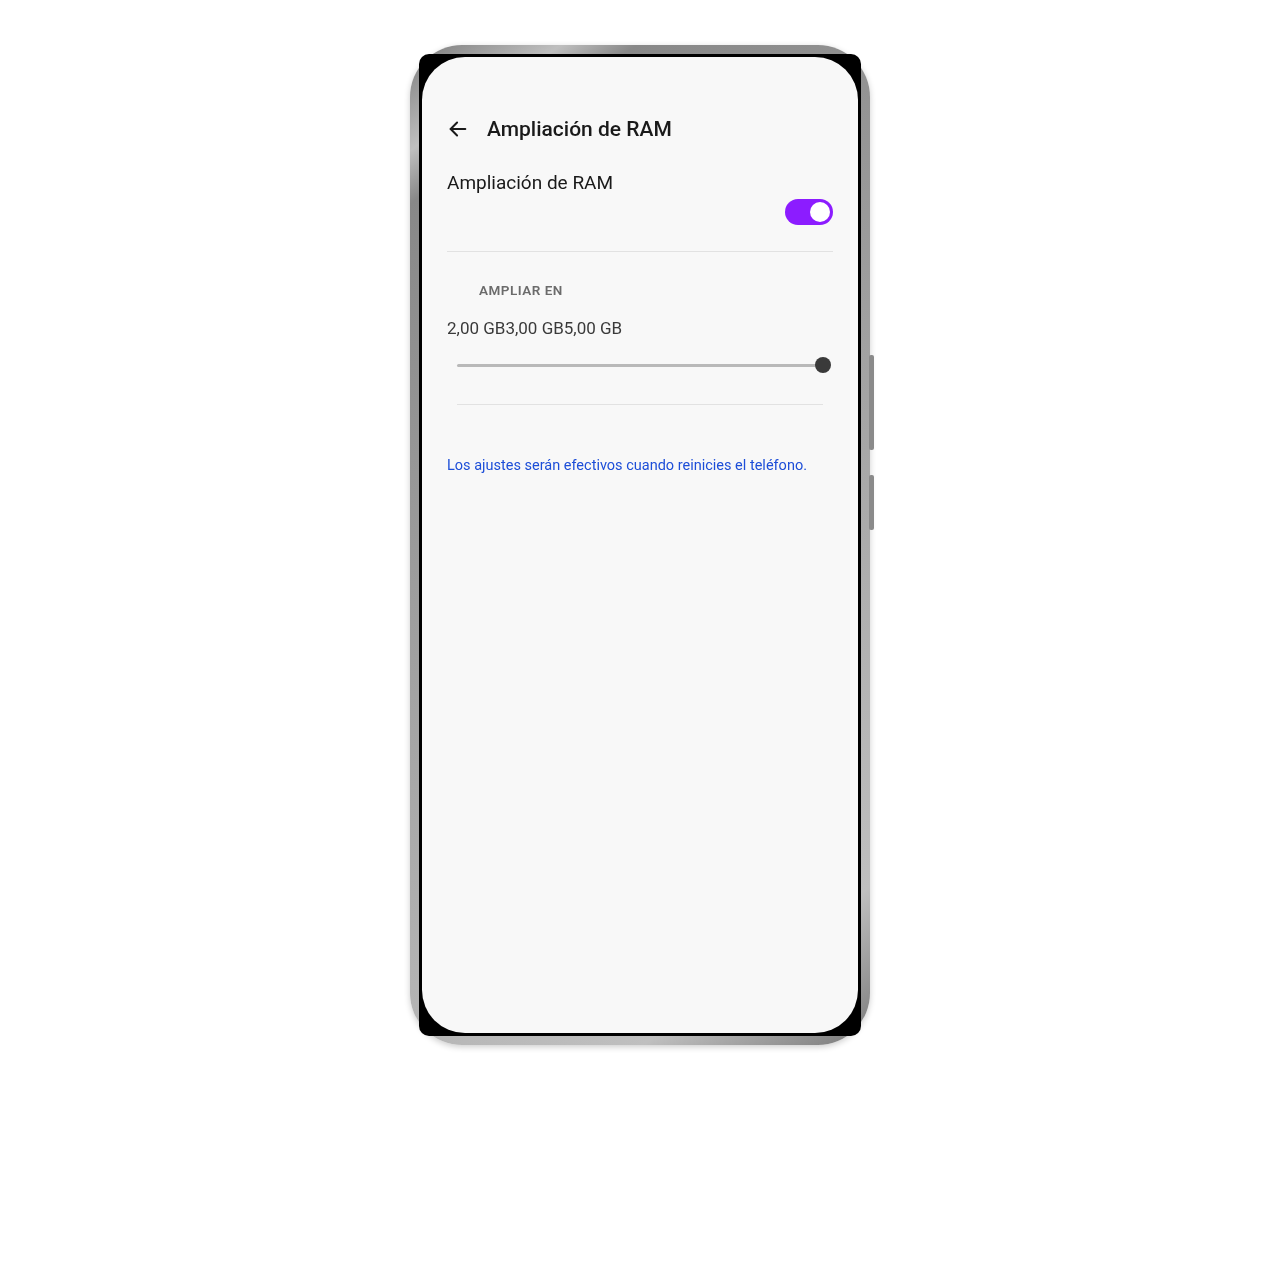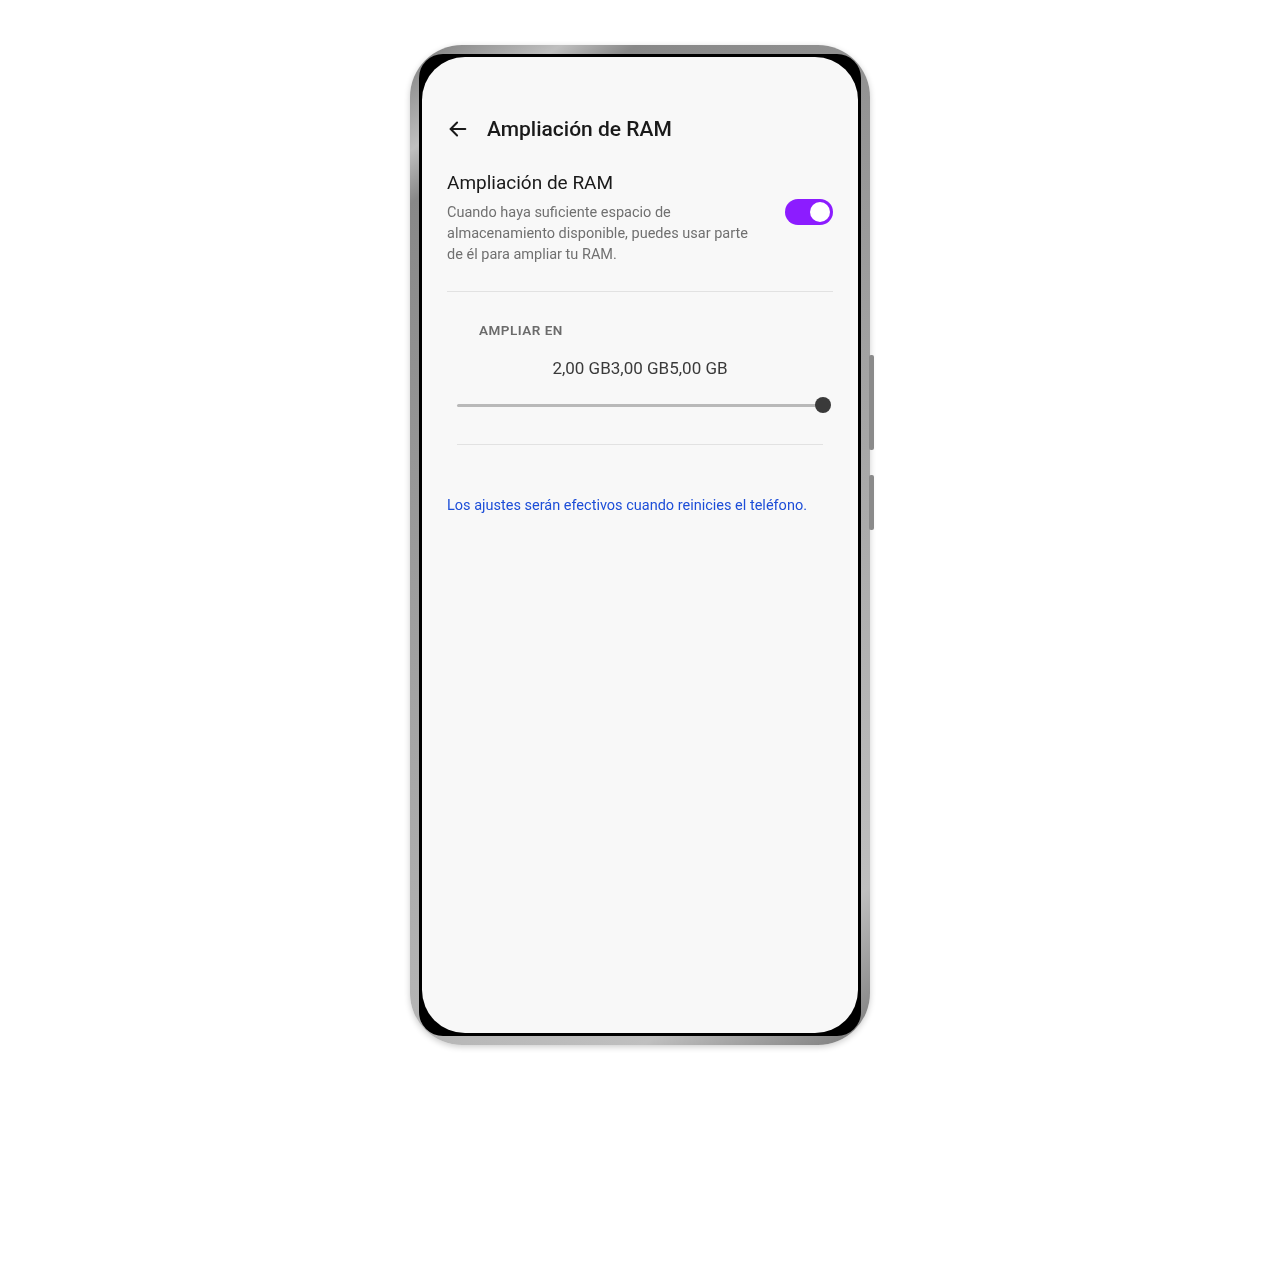--- a/index.html
+++ b/index.html
@@ -19,21 +19,21 @@
     background: linear-gradient(145deg, #7a7a7a, #bfbfbf 8%, #888 12%, #bfbfbf 88%, #7a7a7a);
     border-radius: 52px;
     padding: 9px;
     position: relative;
     box-shadow: 0 2px 6px rgba(0,0,0,0.2);
   }
   .phone-inner-bezel {
     width: 100%;
     height: 100%;
     background: #000;
-    border-radius: 24px;
+    border-radius: 10px;
     padding: 3px;
   }
   .phone-screen {
     width: 100%;
     height: 100%;
     background: #f8f8f8;
     border-radius: 43px;
     overflow: hidden;
     position: relative;
     padding: 0 25px;
@@ -113,21 +113,21 @@
     letter-spacing: 0.5px;
     color: #6b6b6b;
     padding-top: 30px;
     padding-bottom: 20px;
     margin-left: 32px;
   }
 
   
   .slider-labels {
     display: flex;
-    justify-content: center;
+    justify-content: flex-start;
     font-size: 17px;
     color: #3a3a3a;
     margin-bottom: 18px;
   }
   .slider-track-wrap {
     position: relative;
     height: 20px;
     margin: 0 10px 30px 10px;
     border-bottom: 1px solid #e2e2e2;
     padding-bottom: 48px;
@@ -173,21 +173,20 @@
             <line x1="20" y1="12" x2="4" y2="12"></line>
             <polyline points="11 5 4 12 11 19"></polyline>
           </svg>
         </span>
         <span class="page-title">Ampliación de RAM</span>
       </div>
 
       <div class="setting-block">
         <div class="setting-text">
           <div class="setting-title">Ampliación de RAM</div>
-          <div class="setting-desc">Cuando haya suficiente espacio de almacenamiento disponible, puedes usar parte de él para ampliar tu RAM.</div>
         </div>
         <div class="toggle">
           <div class="toggle-knob"></div>
         </div>
       </div>
 
       <div class="section-label">AMPLIAR EN</div>
 
       <div class="slider-labels">
         <span>2,00 GB</span>

